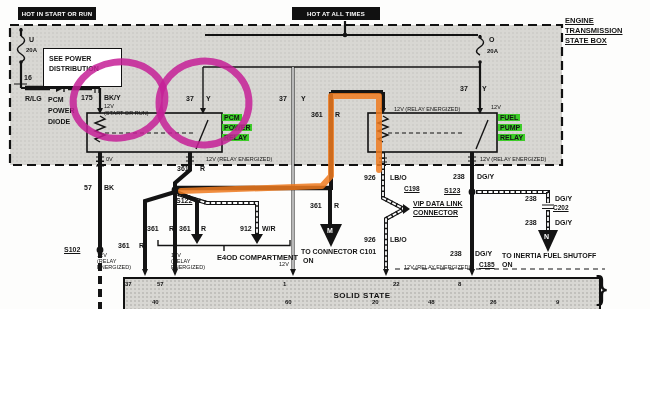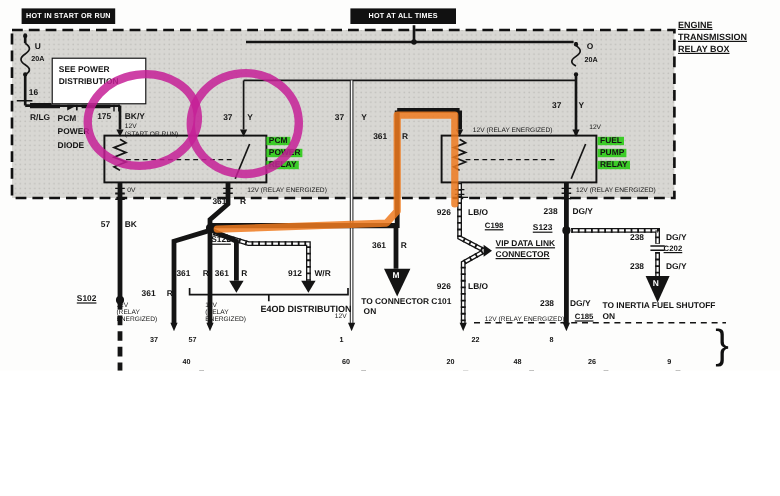--- a/index.html
+++ b/index.html
@@ -179,21 +179,21 @@
     <rect x="509" y="311" width="56" height="40" class="cn" stroke-dasharray="4 3"></rect>
     <path class="w1" d="M433,359 V364.5 H506 L510,370 L514,364.5 H590 V359"></path>
   </svg>
 
   <div id="labels">
     <div class="banner" style="left:18px;top:7px;width:78px;height:13px;">HOT IN START OR RUN</div>
     <div class="banner" style="left:292px;top:7px;width:88px;height:13px;">HOT AT ALL TIMES</div>
 
     <span class="lb f75 un" style="left:565px;top:17px;">ENGINE</span>
     <span class="lb f75 un" style="left:565px;top:27px;">TRANSMISSION</span>
-    <span class="lb f75 un" style="left:565px;top:37px;">RELAY BOX</span>
+    <span class="lb f75 un" style="left:565px;top:37px;">STATE BOX</span>
 
     <span class="lb" style="left:29px;top:36px;">U</span>
     <span class="lb f6" style="left:26px;top:47px;">20A</span>
     <span class="lb" style="left:24px;top:74px;">16</span>
     <span class="lb" style="left:489px;top:36px;">O</span>
     <span class="lb f6" style="left:487px;top:48px;">20A</span>
 
     <div class="notebox" style="left:43px;top:48px;width:72px;height:32px;padding:5px 0 0 5px;line-height:10px;">
       <span>SEE POWER</span><br>
       <span>DISTRIBUTION</span>
@@ -252,21 +252,21 @@
     <span class="lb" style="left:139px;top:242px;">R</span>
 
     <span class="lb tiny" style="left:97px;top:252px;">12V</span>
     <span class="lb tiny" style="left:97px;top:258px;">(RELAY</span>
     <span class="lb tiny" style="left:97px;top:264px;">ENERGIZED)</span>
     <span class="lb tiny" style="left:171px;top:252px;">12V</span>
     <span class="lb tiny" style="left:171px;top:258px;">(RELAY</span>
     <span class="lb tiny" style="left:171px;top:264px;">ENERGIZED)</span>
     <span class="lb tiny" style="left:279px;top:261px;">12V</span>
 
-    <span class="lb f75" style="left:217px;top:254px;">E4OD DISTRIBUTION</span>
+    <span class="lb f75" style="left:217px;top:254px;">E4OD COMPARTMENT</span>
     <span class="lb wh" style="left:327px;top:227px;">M</span>
     <span class="lb" style="left:301px;top:248px;">TO CONNECTOR C101</span>
     <span class="lb" style="left:303px;top:257px;">ON</span>
 
     <span class="lb" style="left:364px;top:174px;">926</span>
     <span class="lb" style="left:390px;top:174px;">LB/O</span>
     <span class="lb f65 un" style="left:404px;top:186px;">C198</span>
     <span class="lb un" style="left:413px;top:200px;">VIP DATA LINK</span>
     <span class="lb un" style="left:413px;top:209px;">CONNECTOR</span>
     <span class="lb" style="left:364px;top:236px;">926</span>
@@ -282,20 +282,23 @@
     <span class="lb" style="left:555px;top:219px;">DG/Y</span>
     <span class="lb wh" style="left:544px;top:233px;">N</span>
     <span class="lb" style="left:502px;top:252px;">TO INERTIA FUEL SHUTOFF</span>
     <span class="lb" style="left:502px;top:261px;">ON</span>
 
     <span class="lb" style="left:450px;top:250px;">238</span>
     <span class="lb" style="left:475px;top:250px;">DG/Y</span>
     <span class="lb tiny" style="left:404px;top:264px;">12V (RELAY ENERGIZED)</span>
     <span class="lb f65 un" style="left:479px;top:262px;">C185</span>
 
+    <div class="bar gr">
+      <span style="font-size:8px;font-weight:bold;letter-spacing:.5px;">SOLID STATE</span>
+    </div>
     <span class="curly">}</span>
     <span class="pin" style="left:125px;top:281px;">37</span>
     <span class="pin" style="left:157px;top:281px;">57</span>
     <span class="pin" style="left:283px;top:281px;">1</span>
     <span class="pin" style="left:393px;top:281px;">22</span>
     <span class="pin" style="left:458px;top:281px;">8</span>
     <span class="pin" style="left:152px;top:299px;">40</span>
     <span class="pin" style="left:285px;top:299px;">60</span>
     <span class="pin" style="left:372px;top:299px;">20</span>
     <span class="pin" style="left:428px;top:299px;">48</span>

